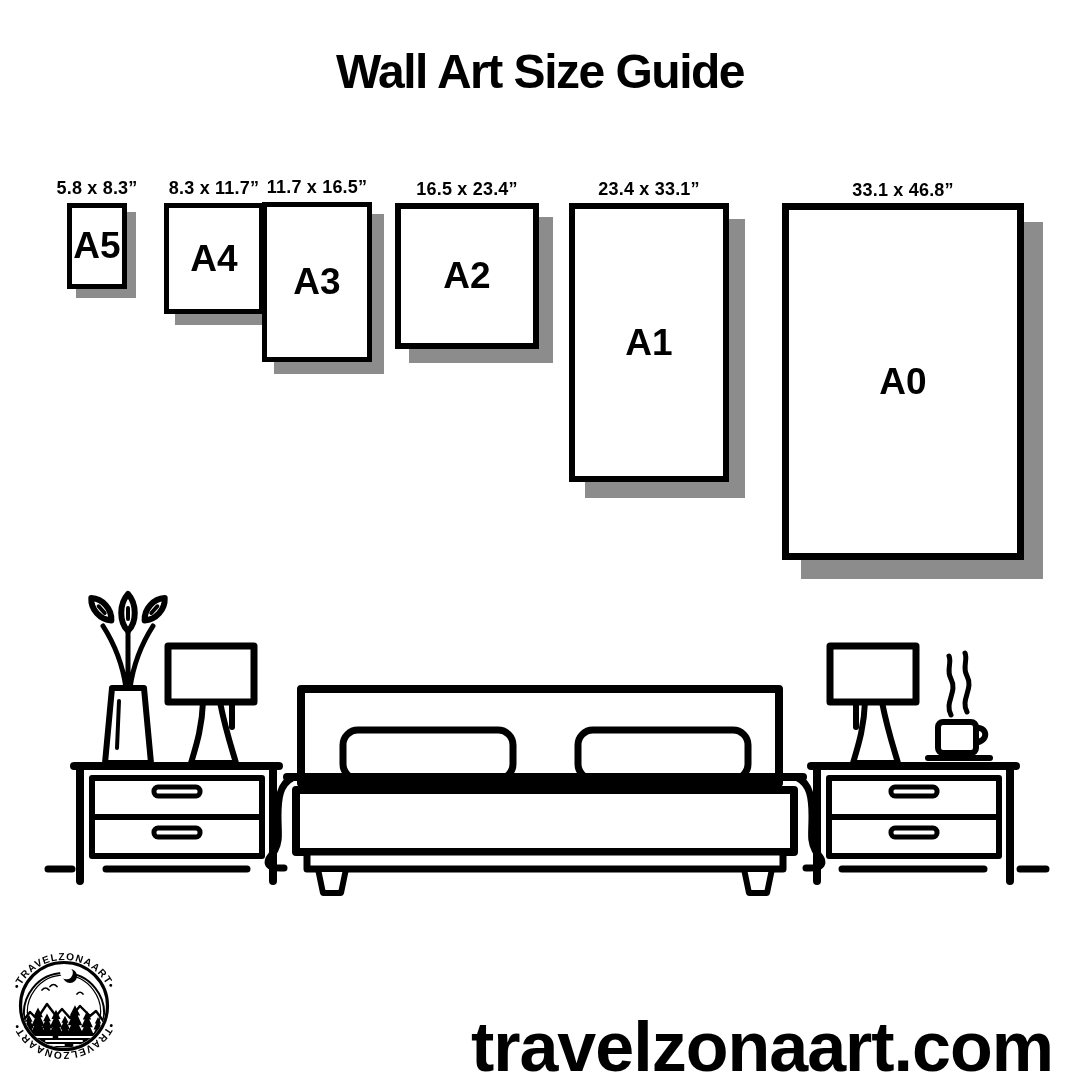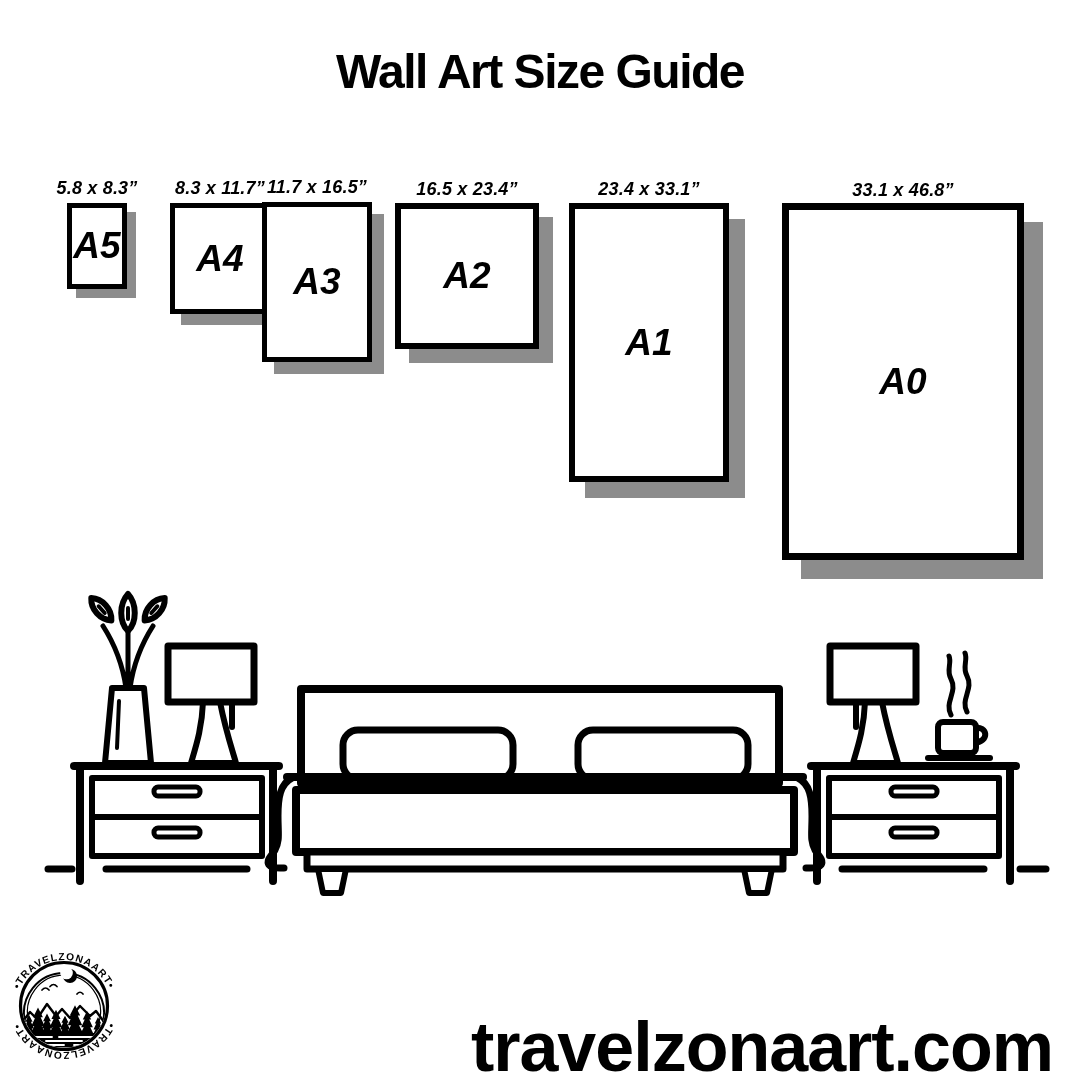--- a/index.html
+++ b/index.html
@@ -8,21 +8,21 @@
     background:#ffffff;color:#000;
     font-family:"Liberation Sans", sans-serif;
   }
   .title{
     position:absolute;top:44px;left:0;width:1080px;
     text-align:center;font-size:48px;font-weight:800;letter-spacing:-1.5px;
   }
   .frames-layer{position:absolute;inset:0;}
   .frame{
     position:absolute;background:#fff;border-style:solid;border-color:#000;
-    box-sizing:border-box;display:flex;align-items:center;justify-content:center;font-style:italic;
+    box-sizing:border-box;display:flex;align-items:center;justify-content:center;
   }
   .frame-dims{
     position:absolute;bottom:calc(100% + 9px);left:50%;transform:translateX(-50%);
     white-space:nowrap;font-size:18px;font-weight:bold;letter-spacing:0.2px;
   }
   .frame-name{font-size:37px;font-weight:bold;}
   .scene-svg{position:absolute;left:0;top:588px;width:1080px;height:320px;}
   .logo-svg{position:absolute;left:4px;top:944px;width:120px;height:124px;}
   .website{
     position:absolute;top:1007px;right:27px;
@@ -34,21 +34,21 @@
 </head>
 <body>
 
 <div class="title">Wall Art Size Guide</div>
 
 <div class="frames-layer">
     <div class="frame" style="left: 67px; top: 203px; width: 60px; height: 86px; border-width: 5px; box-shadow: rgb(140, 140, 140) 9px 9px 0px;">
       <div class="frame-dims">5.8 x 8.3”</div>
       <div class="frame-name">A5</div>
     </div>
-    <div class="frame" style="left: 170px; top: 203px; width: 100px; height: 111px; border-width: 5px; box-shadow: rgb(140, 140, 140) 11px 11px 0px;">
+    <div class="frame" style="left: 164px; top: 203px; width: 100px; height: 111px; border-width: 5px; box-shadow: rgb(140, 140, 140) 11px 11px 0px;">
       <div class="frame-dims">8.3 x 11.7”</div>
       <div class="frame-name">A4</div>
     </div>
     <div class="frame" style="left: 262px; top: 202px; width: 110px; height: 160px; border-width: 5px; box-shadow: rgb(140, 140, 140) 12px 12px 0px;">
       <div class="frame-dims">11.7 x 16.5”</div>
       <div class="frame-name">A3</div>
     </div>
     <div class="frame" style="left: 395px; top: 203px; width: 144px; height: 146px; border-width: 6px; box-shadow: rgb(140, 140, 140) 14px 14px 0px;">
       <div class="frame-dims">16.5 x 23.4”</div>
       <div class="frame-name">A2</div>

